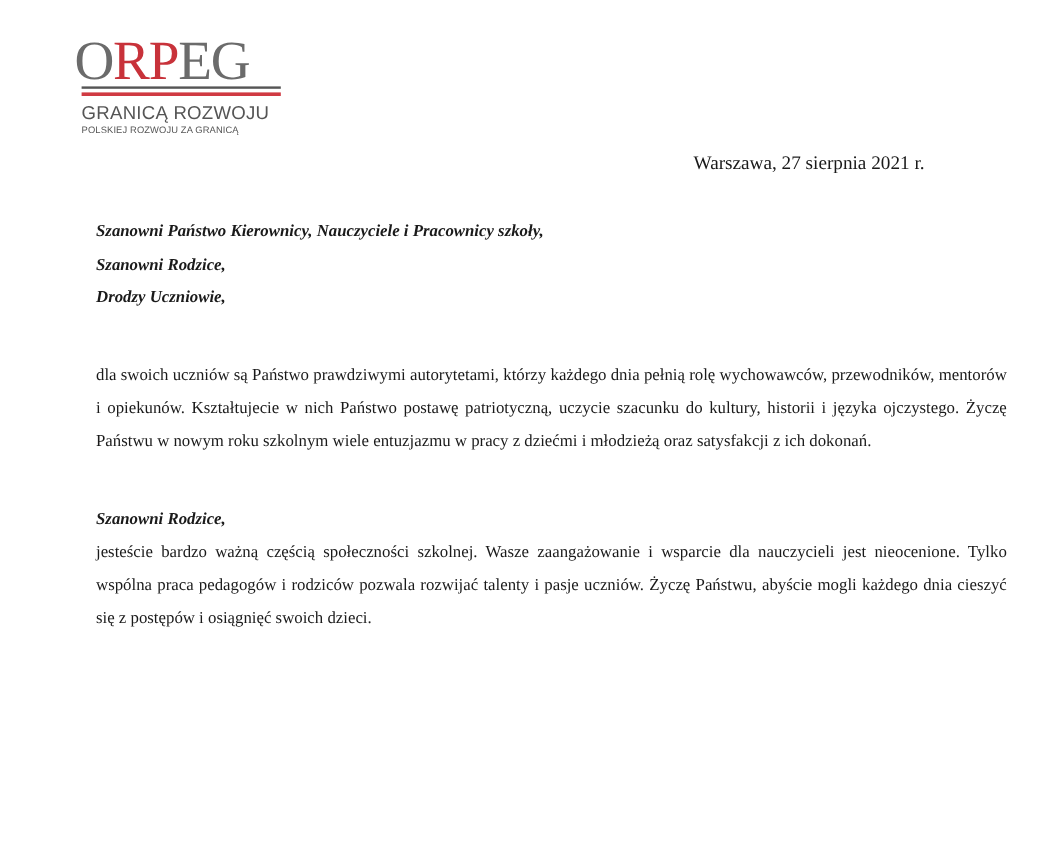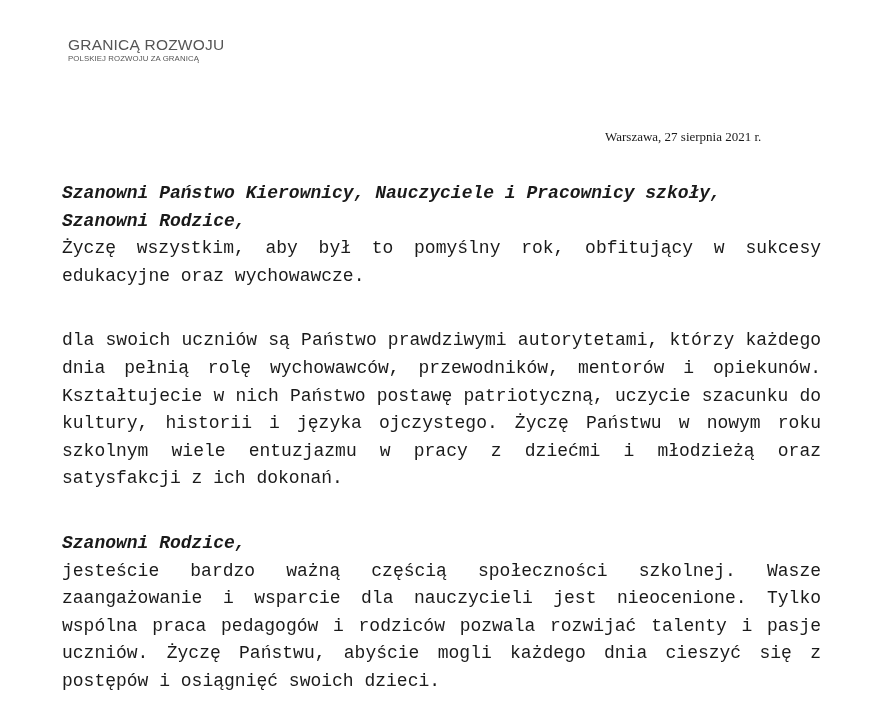--- a/index.html
+++ b/index.html
@@ -62,32 +62,30 @@
       font-family: "Liberation Sans", sans-serif;
       font-size: 7.8px;
       color: #555;
       line-height: 11px;
       letter-spacing: 0.1px;
     }
     .date {
       position: absolute;
       left: 578px;
       top: 124px;
-      font-size: 13px;
+      font-size: 16px;
       line-height: 26px;
-      margin-left: 27px;
     }
     .letter {
       position: absolute;
-      left: 62px;
+      left: 80px;
       top: 180px;
       width: 759px;
-      font-size: 18px;
+      font-size: 14px;
       line-height: 27.6px;
-      font-family: Liberation Mono, monospace;
     }
     .salutation {
       font-style: italic;
       font-weight: bold;
       margin: 0;
     }
     .para {
       margin: 0;
       text-align: justify;
     }
@@ -95,30 +93,35 @@
       height: 27px;
     }
     .section-gap {
       height: 27px;
     }
   </style>
 </head>
 <body>
 
 <div class="logo">
+  <div class="logo-mark">
+    <span class="g">O</span><span class="r">RP</span><span class="g">EG</span>
+    <div class="logo-rule-grey"></div>
+    <div class="logo-rule-red"></div>
+  </div>
   <div class="logo-name">GRANICĄ ROZWOJU</div>
   <div class="logo-sub">POLSKIEJ ROZWOJU ZA GRANICĄ</div>
 </div>
 
 <div class="date">Warszawa, 27 sierpnia 2021 r.</div>
 
 <div class="letter">
   <p class="salutation">Szanowni Państwo Kierownicy, Nauczyciele i Pracownicy szkoły,</p>
   <p class="salutation">Szanowni Rodzice,</p>
-  <p class="para">Życzę wszystkim, aby był to pomyślny rok, obfitujący w sukcesy edukacyjne oraz wychowawcze.</p>
+  <p class="salutation">Drodzy Uczniowie,</p>
 
   <div class="section-gap"></div>
   <div class="gap" style="height:10px"></div>
 
   <p class="para">dla swoich uczniów są Państwo prawdziwymi autorytetami, którzy każdego dnia pełnią rolę wychowawców, przewodników, mentorów i opiekunów. Kształtujecie w nich Państwo postawę patriotyczną, uczycie szacunku do kultury, historii i języka ojczystego. Życzę Państwu w nowym roku szkolnym wiele entuzjazmu w pracy z dziećmi i młodzieżą oraz satysfakcji z ich dokonań.</p>
 
   <div class="section-gap"></div>
   <div class="gap" style="height:10px"></div>
 
   <p class="salutation">Szanowni Rodzice,</p>

